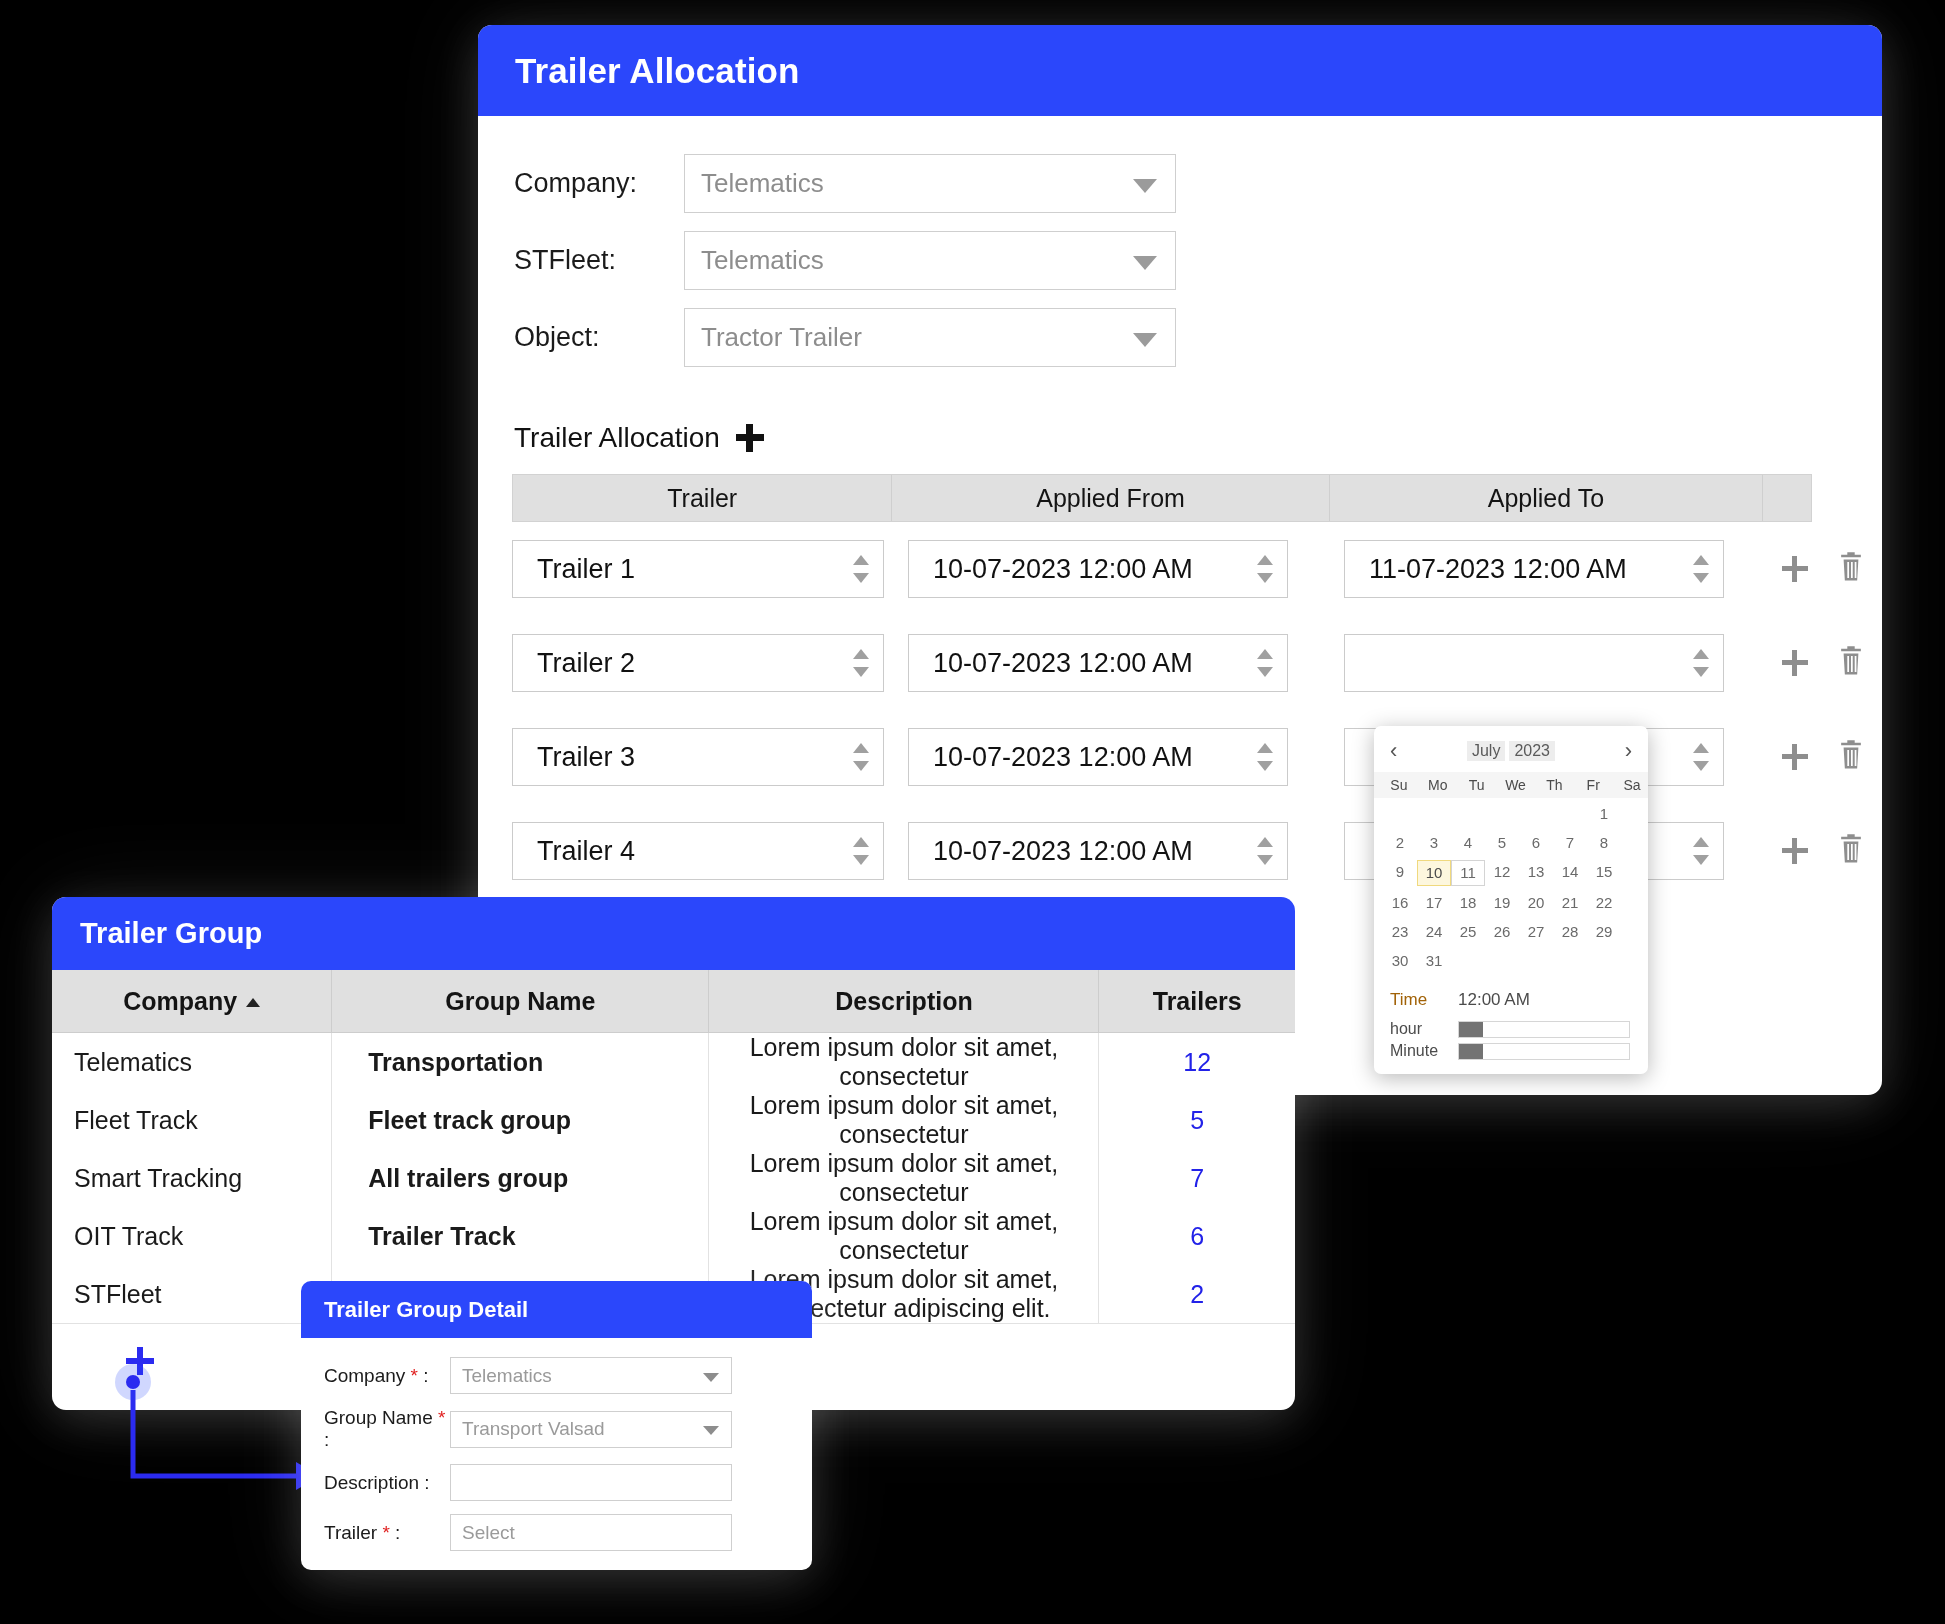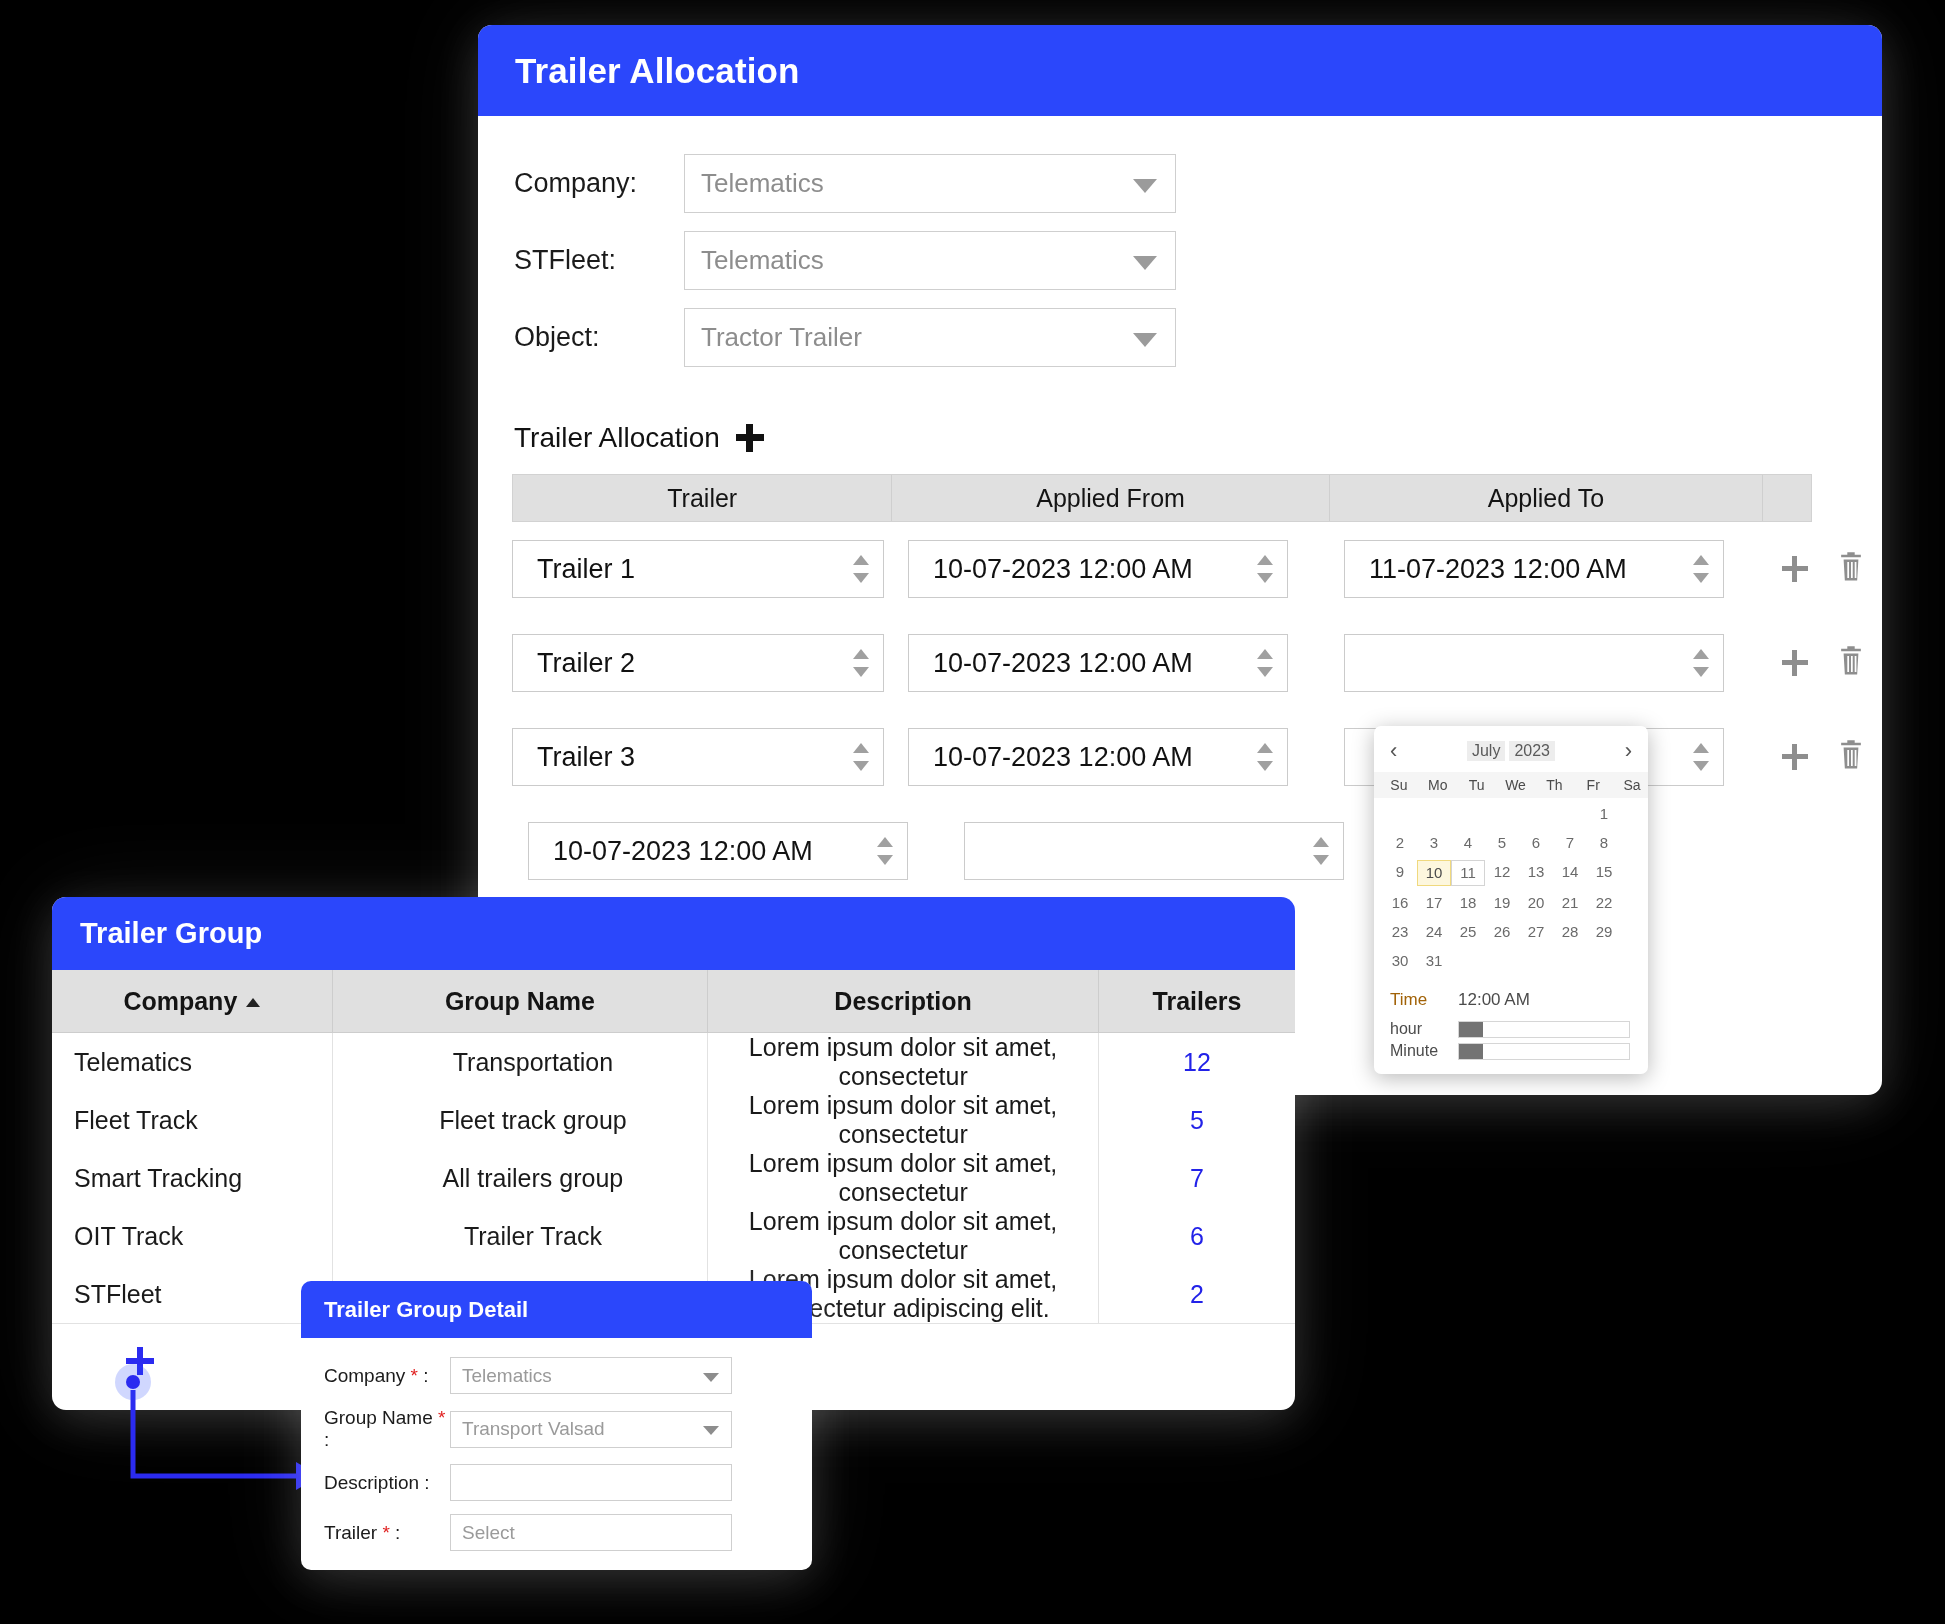--- a/index.html
+++ b/index.html
@@ -283,21 +283,21 @@
   .tg-table tbody td {
     border-right: 1px solid #e2e2e2;
     font-size: 25px;
     color: #1a1a1a;
     height: 54px;
     padding: 0 10px;
     vertical-align: middle;
   }
   .tg-table tbody td:last-child { border-right: none; }
   .tg-c1 { width: 272px; text-align: left; padding-left: 22px !important; }
-  .tg-c2 { width: 360px; text-align: center; padding-left: 36px !important; }
+  .tg-c2 { width: 360px; text-align: left; padding-left: 36px !important; font-weight: bold; }
   .tg-c3 { width: 415px; text-align: center; }
   .tg-c4 { width: 196px; text-align: center; }
   thead .tg-c1, thead .tg-c2, thead .tg-c3, thead .tg-c4 { text-align: center; padding-left: 0 !important; }
   .sort-asc {
     display: inline-block; margin-left: 9px;
     width: 0; height: 0;
     border-left: 7px solid transparent;
     border-right: 7px solid transparent;
     border-bottom: 9px solid #222;
     vertical-align: middle;
@@ -538,20 +538,29 @@
           <span class="ic-plus"></span>
           <span class="ic-trash">
             <svg width="30" height="32" viewBox="0 0 24 26">
                 <path fill="#8e8e8e" d="M9 1h6v2h5v2H4V3h5V1zm-3 6h12l-1 17H7L6 7zm3 2v13h1.4V9H9zm3 0v13h1.4V9H12zm3 0v13h1.4V9H15z"></path>
               </svg>
           </span>
         </div>
       </div>
 
       <div class="alloc-row">
+        <div class="cell-trailer">
+          <div class="spin-box">
+            <span class="txt">Trailer 4</span>
+            <span class="spinner">
+                <i class="up"></i>
+                <i class="down"></i>
+              </span>
+          </div>
+        </div>
         <div class="cell-from">
           <div class="spin-box">
             <span class="txt">10-07-2023 12:00 AM</span>
             <span class="spinner">
                 <i class="up"></i>
                 <i class="down"></i>
               </span>
           </div>
         </div>
         <div class="cell-to">

